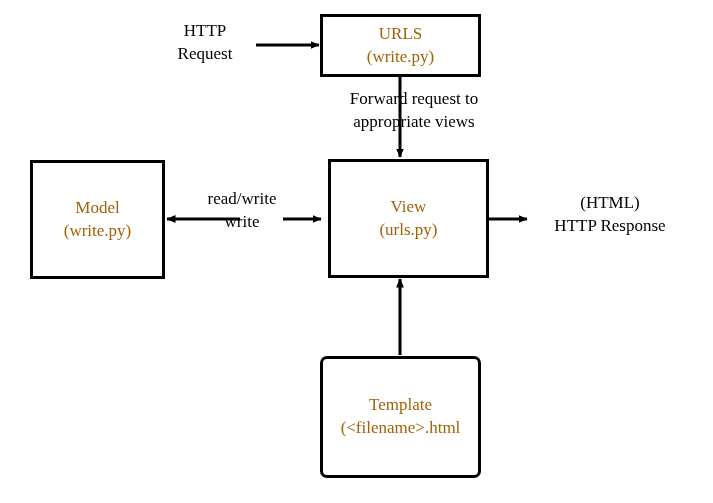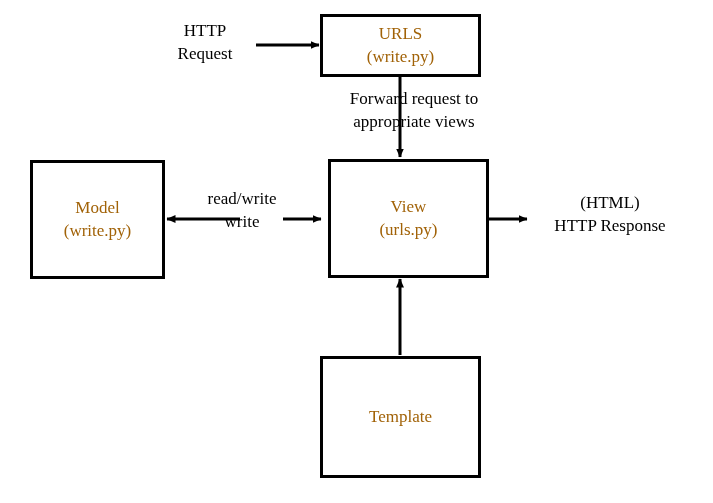--- a/index.html
+++ b/index.html
@@ -109,17 +109,18 @@
   <div class="node" style="left:328px; top:159px; width:161px; height:119px;">
     <span class="line">View</span>
     <span class="line">(urls.py)</span>
   </div>
 
   <div class="edge-label" style="left:530px; top:192px; width:160px;">
     <span class="line">(HTML)</span>
     <span class="line">HTTP Response</span>
   </div>
 
-  <div class="node overflow" style="left:320px; top:356px; width:161px; height:122px;">
+  <div class="node overflow" style="left:320px; top:356px; width:161px; height:122px;border-radius:7px;">
     <span class="line">Template</span>
+    <span class="line">(&lt;filename&gt;.html</span>
   </div>
 
 </div>
 
 </body></html>

